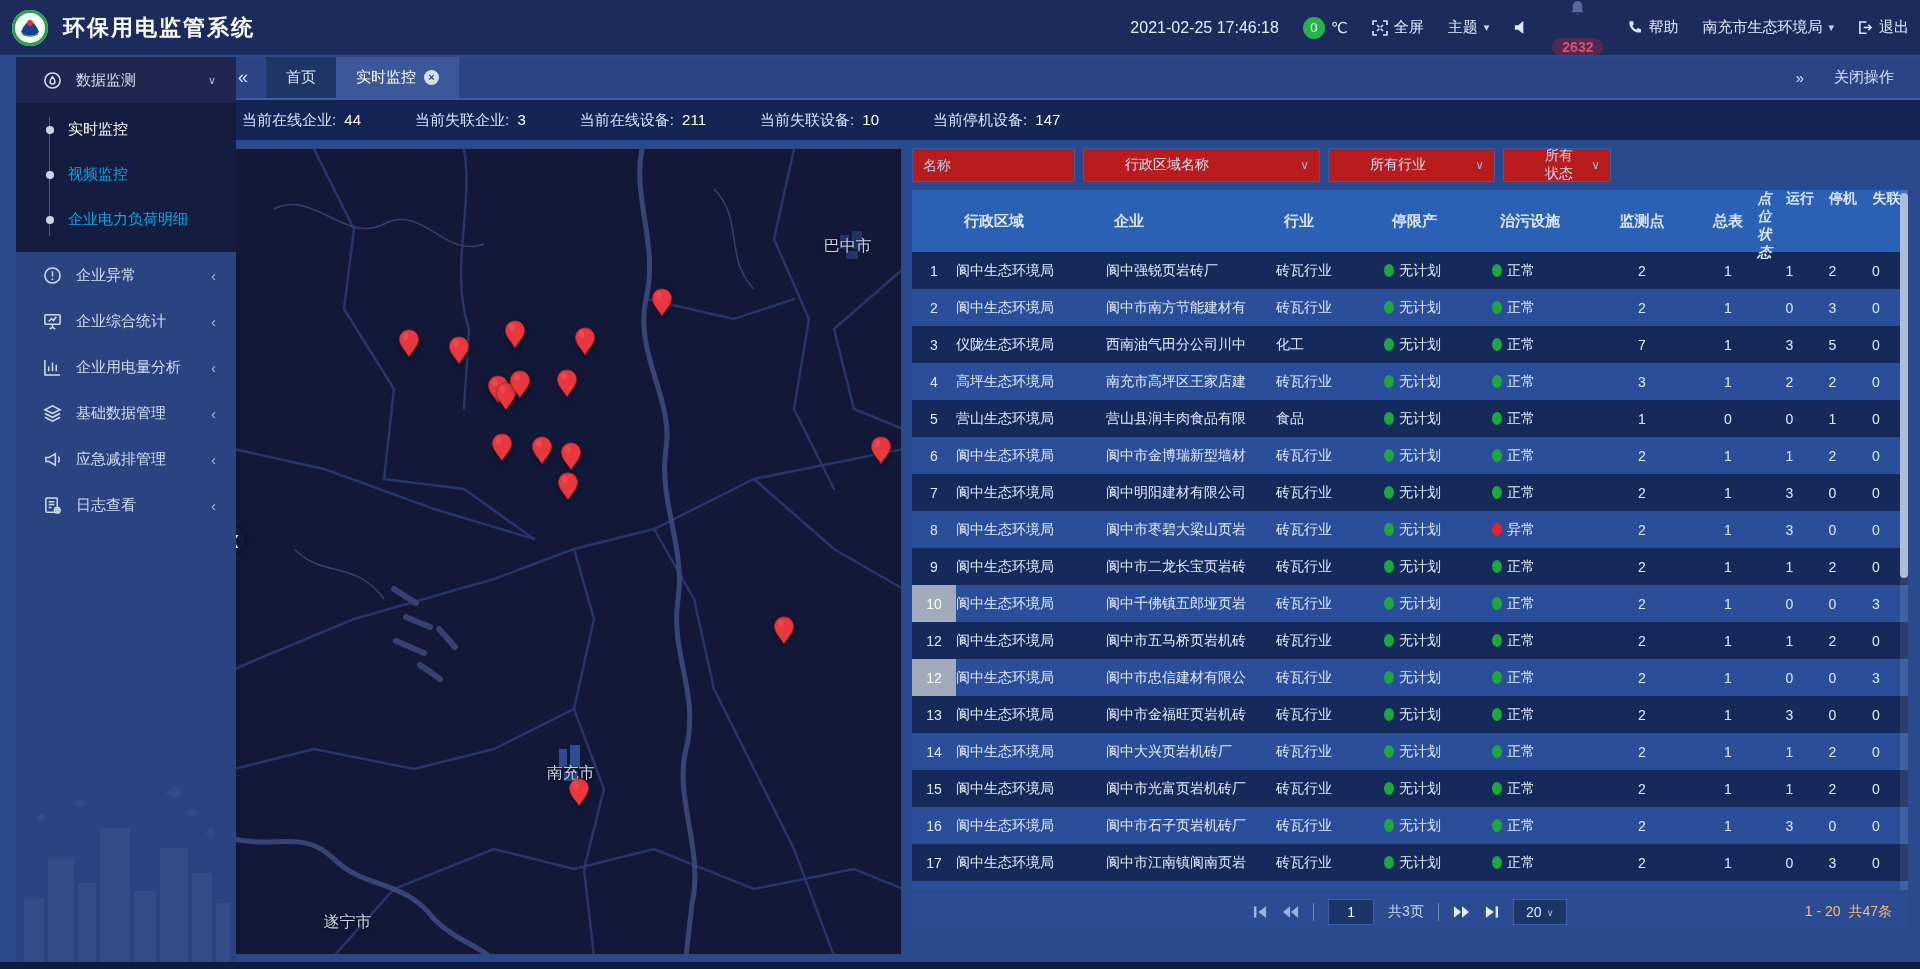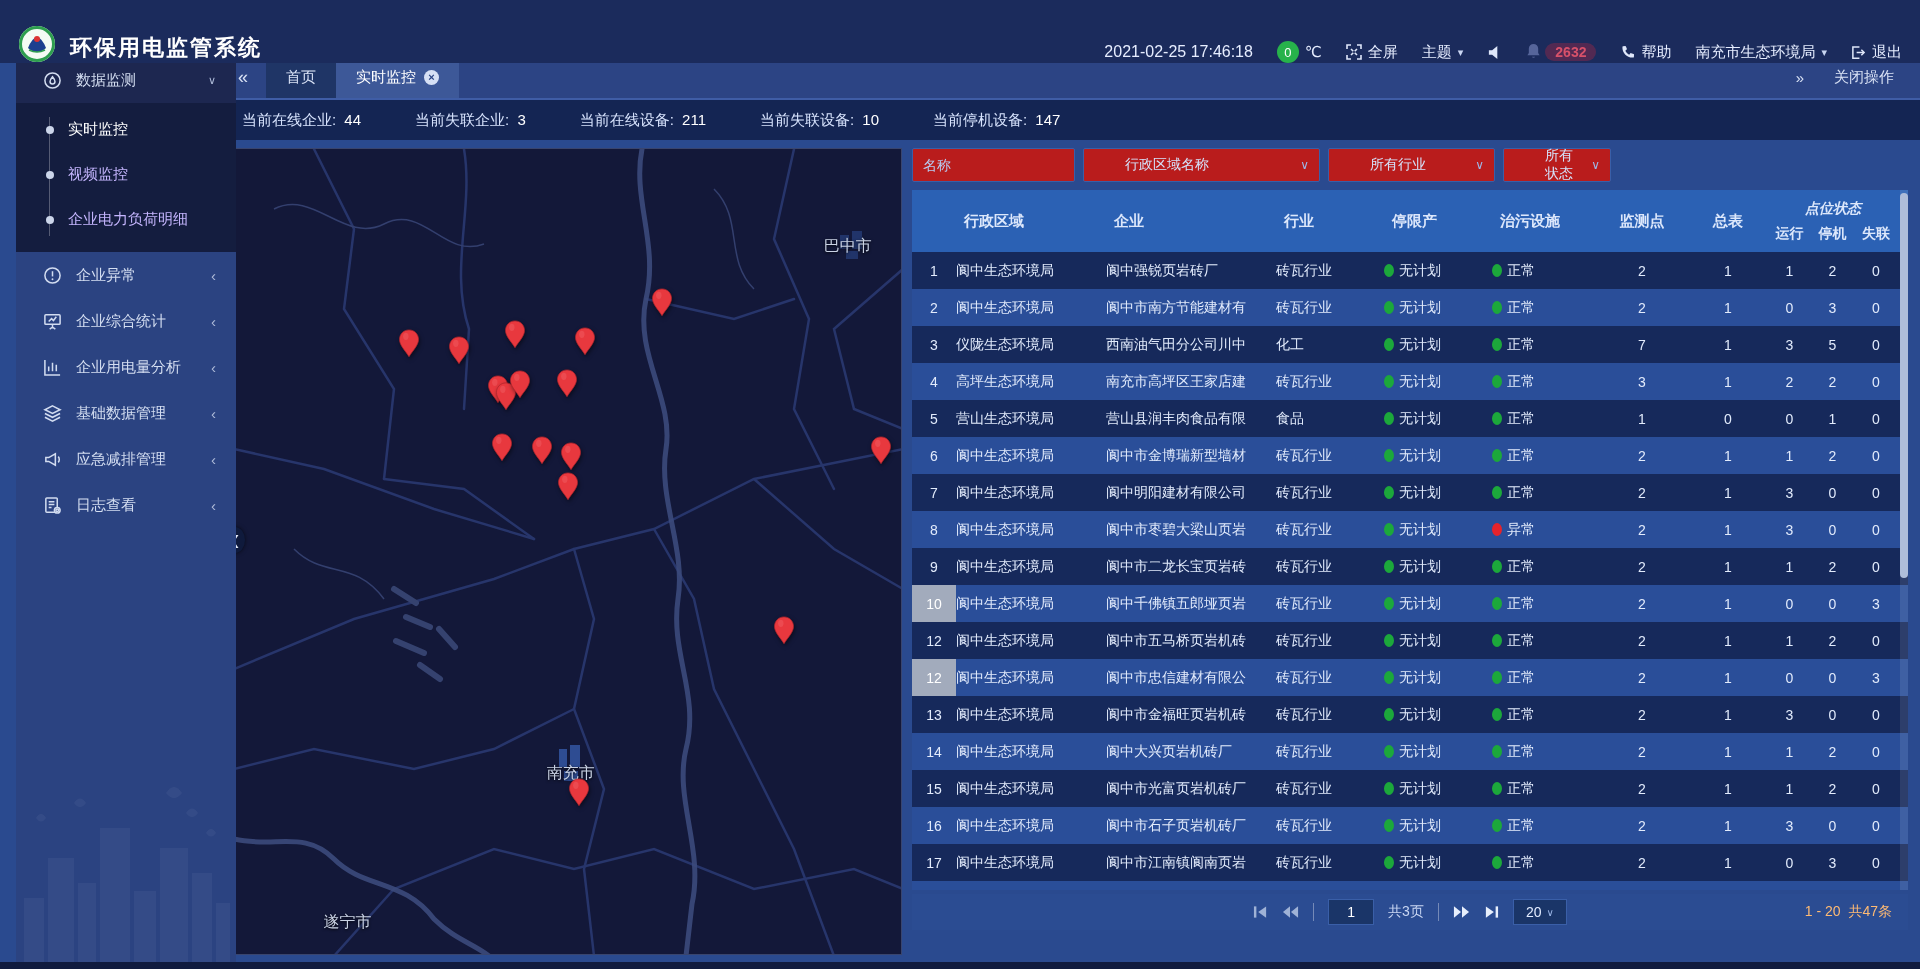--- a/index.html
+++ b/index.html
@@ -1,42 +1,42 @@
 <!DOCTYPE html>
 <html><head>
 <meta charset="utf-8">
 <style>
   * { margin:0; padding:0; box-sizing:border-box; }
   html,body { width:1920px; height:969px; overflow:hidden; }
   body { font-family:"Liberation Sans","DejaVu Sans",sans-serif; background:#2a4a8f; color:#e3ecff; }
   .app { position:relative; width:1920px; height:969px; overflow:hidden; }
 
   
-  .header { position:absolute; left:0; top:0; width:100%; height:63px; background:#1b2b5c; display:flex; align-items:flex-end; padding:0 18px; z-index:30; }
+  .header { position:absolute; left:0; top:0; width:100%; height:55px; background:#1b2b5c; display:flex; align-items:center; padding:0 11px; z-index:30; }
   .logo { width:38px; height:38px; margin-right:14px; flex:none; }
   .app-title { font-size:22px; font-weight:700; color:#ffffff; letter-spacing:2px; }
   .header-right { margin-left:auto; display:flex; align-items:center; gap:24px; font-size:15px; color:#e6edff; }
   .h-time { font-size:16px; }
   .h-temp { display:flex; align-items:center; gap:6px; }
   .temp-circle { width:22px; height:22px; border-radius:50%; background:#27b24b; color:#fff; font-size:13px; display:flex; align-items:center; justify-content:center; }
   .hbtn { display:flex; align-items:center; gap:6px; cursor:pointer; white-space:nowrap; }
   .hbtn svg { display:block; }
   .caret { font-size:11px; color:#c9d6f2; }
   .badge { background:rgba(150,40,70,.45); color:#d8516a; font-size:14px; padding:1px 10px; border-radius:9px; font-weight:700; }
-  .bell-wrap { display:flex; align-items:center; gap:4px; }
+  .bell-wrap { display:flex; align-items:center; gap:19px;flex-direction:column; }
 
   
   .sidebar { position:absolute; left:16px; top:57px; bottom:0; width:220px; background:#2b4381; z-index:20; overflow:hidden; }
   .side-item { height:46px; display:flex; align-items:center; padding-left:26px; gap:14px; color:#d4def1; font-size:15px; cursor:pointer; position:relative; }
   .side-item .side-chev { margin-left:auto; margin-right:20px; font-size:15px; color:#aebbd8; }
   .side-group.expanded > .side-item { background:#1d2750; }
   .side-group.expanded > .side-item .side-chev { font-size:11px; }
   .side-sub { background:#141d3f; position:relative; padding:4px 0 10px; }
   .side-sub:before { content:""; position:absolute; left:33px; top:14px; bottom:16px; width:1px; background:rgba(255,255,255,.28); }
-  .side-sub-item { height:45px; display:flex; align-items:center; padding-left:52px; color:#c4b5fd; font-size:15px; cursor:pointer; position:relative; }
+  .side-sub-item { height:45px; display:flex; align-items:center; padding-left:52px; color:#0ea5e9; font-size:15px; cursor:pointer; position:relative; }
   .side-sub-item .dot { position:absolute; left:30px; width:8px; height:8px; border-radius:50%; background:#cbd5ea; }
   .side-sub-item.active { color:#ffffff; }
   .side-icon { width:20px; height:20px; flex:none; display:flex; align-items:center; justify-content:center; }
   .skyline { position:absolute; left:0; bottom:6px; width:220px; opacity:.9; }
 
   
   .main { position:absolute; left:220px; top:57px; right:0; bottom:0; }
   .tabbar { height:43px; background:#2c4484; display:flex; align-items:stretch; border-bottom:2px solid #3f5da6; }
   .tab-collapse { width:46px; display:flex; align-items:center; justify-content:center; color:#d9e2f5; font-size:18px; cursor:pointer; }
   .tab { display:flex; align-items:center; gap:8px; padding:0 20px; font-size:15px; color:#dbe4f7; cursor:pointer; }
@@ -65,21 +65,21 @@
   .f-input { width:163px; font-family:inherit; }
   .f-input::placeholder { color:#b8cbf0; }
   .f-select { cursor:pointer; justify-content:space-between; color:#d5e2fa;padding-left:41px; }
   .f-select .chev { color:#9db8e8; font-size:12px; margin-left:12px; }
 
   .table-wrap { position:relative; height:700px; overflow:hidden; background:#16295b; }
   .thead { display:flex; height:62px; background:#2b61b4; color:#dce7fb; font-size:15px; font-weight:700; }
   .thead .th { display:flex; align-items:center; }
   .th.c-left { justify-content:flex-start; padding-left:8px; }
   .th.c-center { justify-content:center; }
-  .th-group { display:flex; flex-direction:column; justify-content:center; gap:7px; }
+  .th-group { display:flex; flex-direction:row; justify-content:center; gap:7px; }
   .th-group .g-label { font-style:italic; text-align:center; font-size:14px; }
   .th-group .g-subs { display:flex; }
   .th-group .g-subs span { text-align:center; font-size:14px; }
   .trow { display:flex; height:37px; align-items:center; font-size:14px; color:#e2ebfc; cursor:pointer; }
   .trow:nth-child(odd) { background:#16295b; }
   .trow:nth-child(even) { background:#2a4e99; }
   .cell { white-space:nowrap; overflow:hidden; }
   .c-idx { width:44px; text-align:center; flex:none; align-self:stretch; display:flex; align-items:center; justify-content:center; }
   .c-idx.hl { background:#a2abbc; color:#ffffff; }
   .c-region { width:150px; flex:none; }

